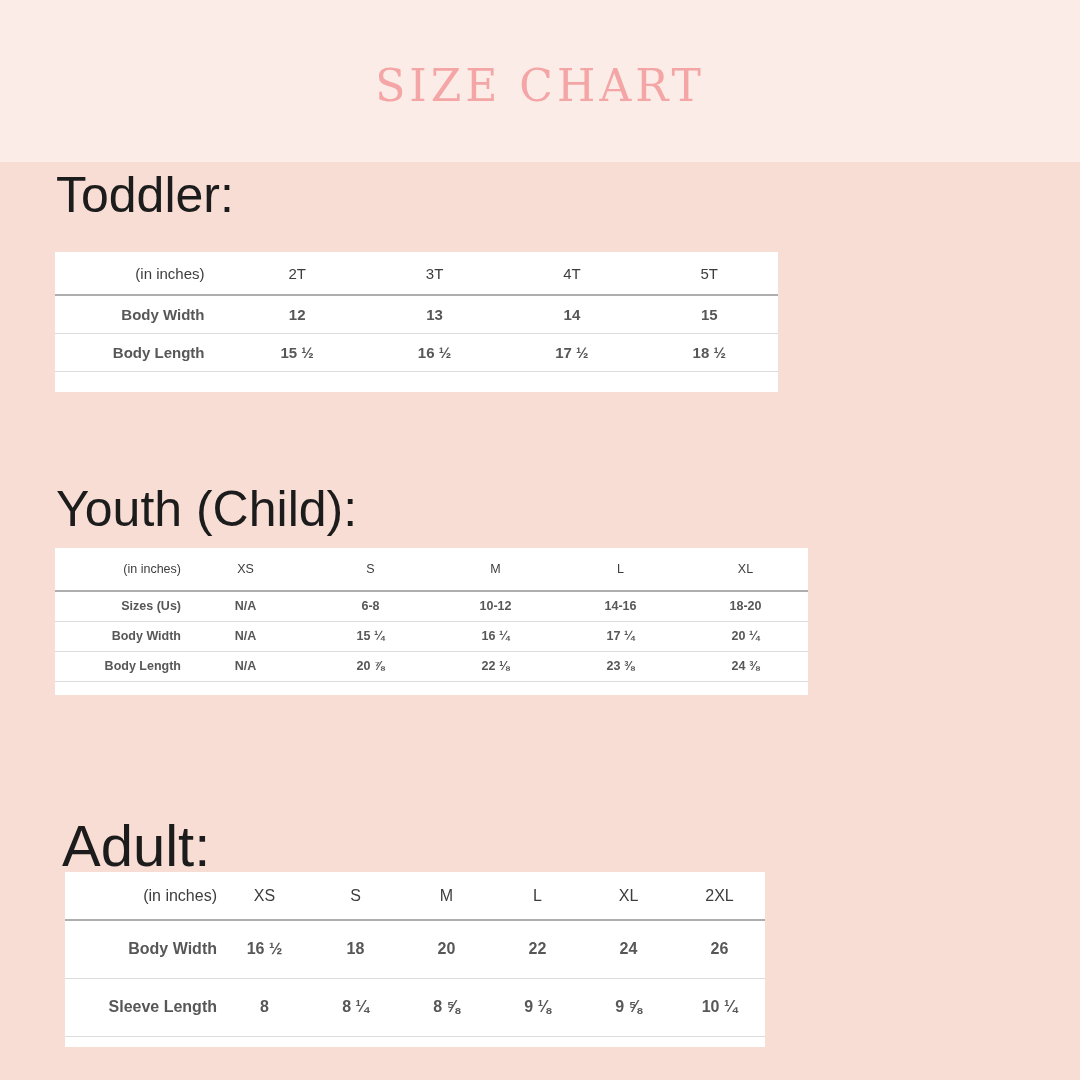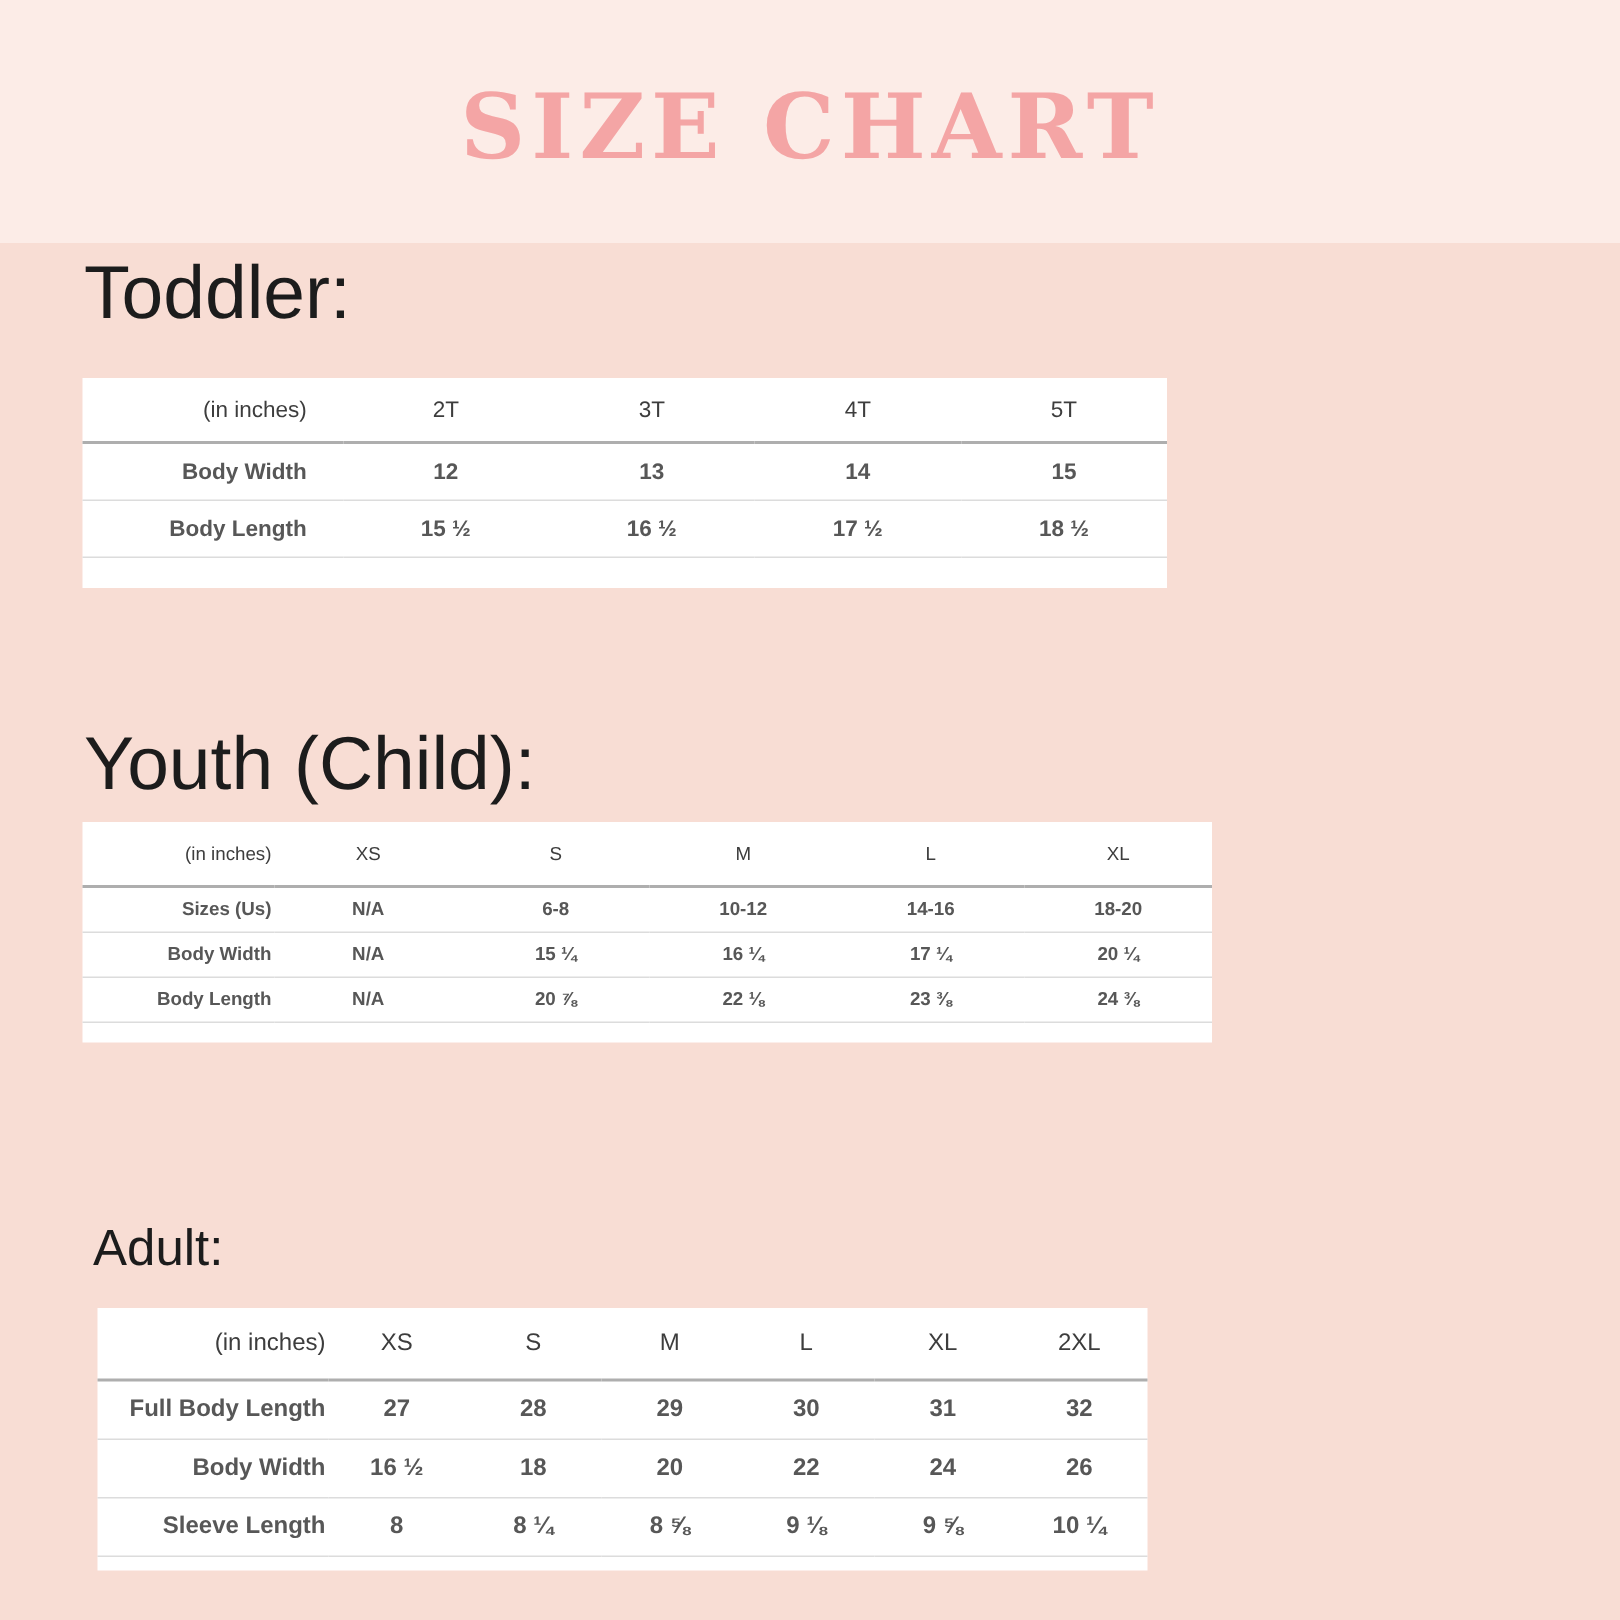--- a/index.html
+++ b/index.html
@@ -21,32 +21,32 @@
     font-family:"Liberation Sans", sans-serif;
   }
   .banner{
     position:absolute;top:0;left:0;width:1080px;height:162px;
     background:var(--banner-bg);
     display:flex;align-items:center;justify-content:center;
   }
   .page-title{
     margin:0;padding-top:8px;
     font-family:"DejaVu Serif", serif;
-    font-weight:700;font-size:60px;letter-spacing:4px;
+    font-weight:400;font-size:44px;letter-spacing:4px;
     color:var(--title-pink);
   }
   .section-heading{
     position:absolute;margin:0;
     font-family:"Liberation Sans", sans-serif;
     font-weight:300;font-size:50px;line-height:1.1;
     color:var(--heading-text);
   }
   #heading-toddler{top:168px;left:56px;}
   #heading-youth{top:482px;left:56px;}
-  #heading-adult{top:814px;left:62px;font-size:34px;}
+  #heading-adult{top:814px;left:62px;font-size:58px;}
   .card{
     position:absolute;background:var(--card-bg);
   }
   #card-toddler{top:252px;left:55px;width:723px;height:140px;padding-bottom:21px;}
   #card-youth{top:548px;left:55px;width:753px;height:147px;padding-bottom:14px;}
   #card-adult{top:872px;left:65px;width:700px;height:175px;padding-bottom:10px;}
   table.size-table{
     width:100%;height:100%;
     border-collapse:collapse;table-layout:fixed;
     font-family:"Liberation Sans", sans-serif;
@@ -168,29 +168,20 @@
           <th>XS</th>
           <th>S</th>
           <th>M</th>
           <th>L</th>
           <th>XL</th>
           <th>2XL</th>
         </tr>
       </thead>
       <tbody>
         <tr>
-          <td>Full Body Length</td>
-          <td>27</td>
-          <td>28</td>
-          <td>29</td>
-          <td>30</td>
-          <td>31</td>
-          <td>32</td>
-        </tr>
-        <tr>
           <td>Body Width</td>
           <td>16 ½</td>
           <td>18</td>
           <td>20</td>
           <td>22</td>
           <td>24</td>
           <td>26</td>
         </tr>
         <tr>
           <td>Sleeve Length</td>

